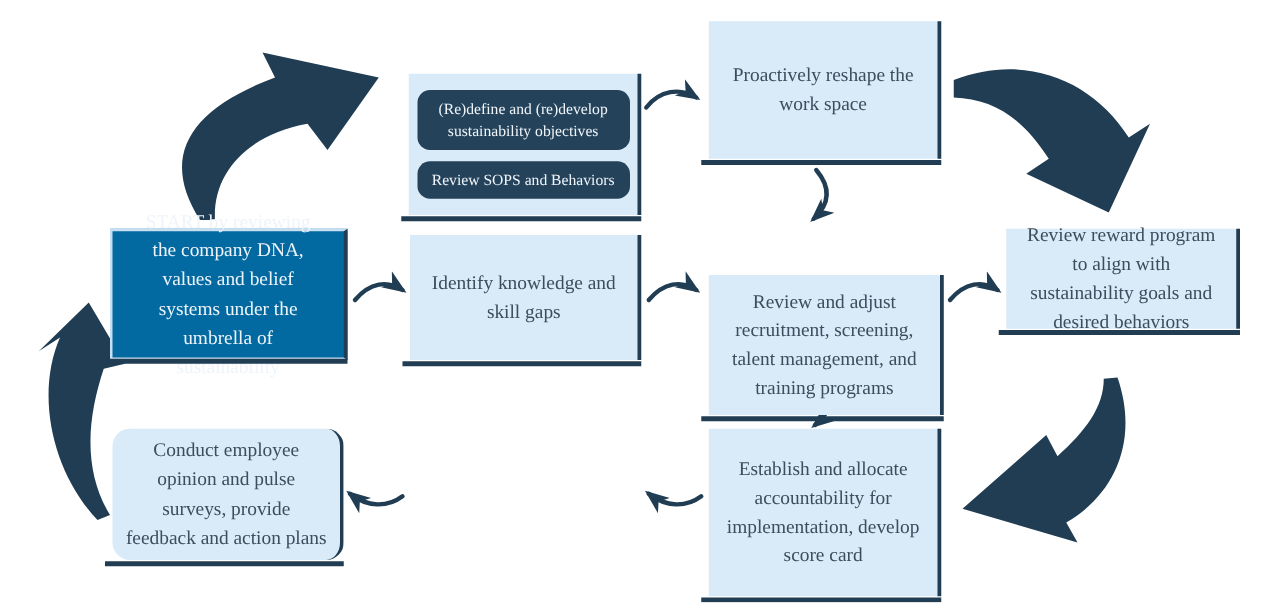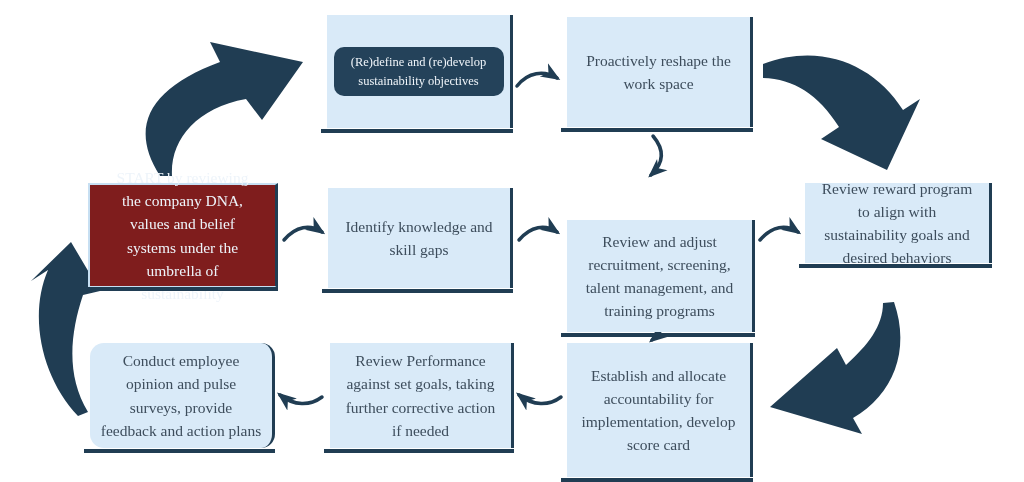--- a/index.html
+++ b/index.html
@@ -24,30 +24,31 @@
     padding:0 10px;
   }
   .node::after{
     content:"";
     position:absolute;
     left:-6px;right:-3px;bottom:-5px;
     height:4px;
     background:#203d53;
   }
   .node--dark{
-    background:#7f1d1d;
+    background:#0369a1;
     color:#eef4fa;
     border:2px solid #c7dff2;
     border-right:3px solid #203d53;
     padding:6px 22px;
   }
   .node--container{
     flex-direction:column;
     gap:9px;
     padding:10px 10px;
+    margin-top:44px;
   }
   .subnode{
     background:#24425a;
     color:#f0f5fa;
     border-radius:10px;
     font-size:12.5px;
     line-height:1.45;
     padding:6px 10px;
     width:150px;
     text-align:center;
@@ -79,20 +80,23 @@
     <path class="thin-arrow" d="M760,240 C772,226 786,224 798,232" marker-end="url(#ah)"></path>
     <path class="thin-arrow" d="M655,302 C666,315 667,328 652,340" marker-end="url(#ah)"></path>
     <path class="thin-arrow" d="M561,397 C549,406 533,406 519,395" marker-end="url(#ah)"></path>
     <path class="thin-arrow" d="M322,397 C310,406 294,406 280,395" marker-end="url(#ah)"></path>
   </svg>
 
   <div class="node node--container" style="left:327px;top:15px;width:186px;height:113px;">
     <div class="subnode">
       <span>(Re)define and (re)develop sustainability objectives</span>
     </div>
+    <div class="subnode">
+      <span>Review SOPS and Behaviors</span>
+    </div>
   </div>
 
   <div class="node" style="left:567px;top:17px;width:186px;height:110px;">
     <span>Proactively reshape the work space</span>
   </div>
 
   <div class="node node--dark" style="left:88px;top:183px;width:190px;height:105px;">
     <span>START by reviewing the company DNA, values and belief systems under the umbrella of sustainability</span>
   </div>
 
@@ -105,21 +109,18 @@
   </div>
 
   <div class="node" style="left:805px;top:183px;width:187px;height:80px;">
     <span>Review reward program to align with sustainability goals and desired behaviors</span>
   </div>
 
   <div class="node" style="left:90px;top:343px;width:185px;height:105px;border-radius:14px;">
     <span>Conduct employee opinion and pulse surveys, provide feedback and action plans</span>
   </div>
 
-  <div class="node" style="left:330px;top:343px;width:184px;height:105px;">
-    <span>Review Performance against set goals, taking further corrective action if needed</span>
-  </div>
 
   <div class="node" style="left:567px;top:343px;width:186px;height:134px;">
     <span>Establish and allocate accountability for implementation, develop score card</span>
   </div>
 
 </div>
 
 </body></html>

